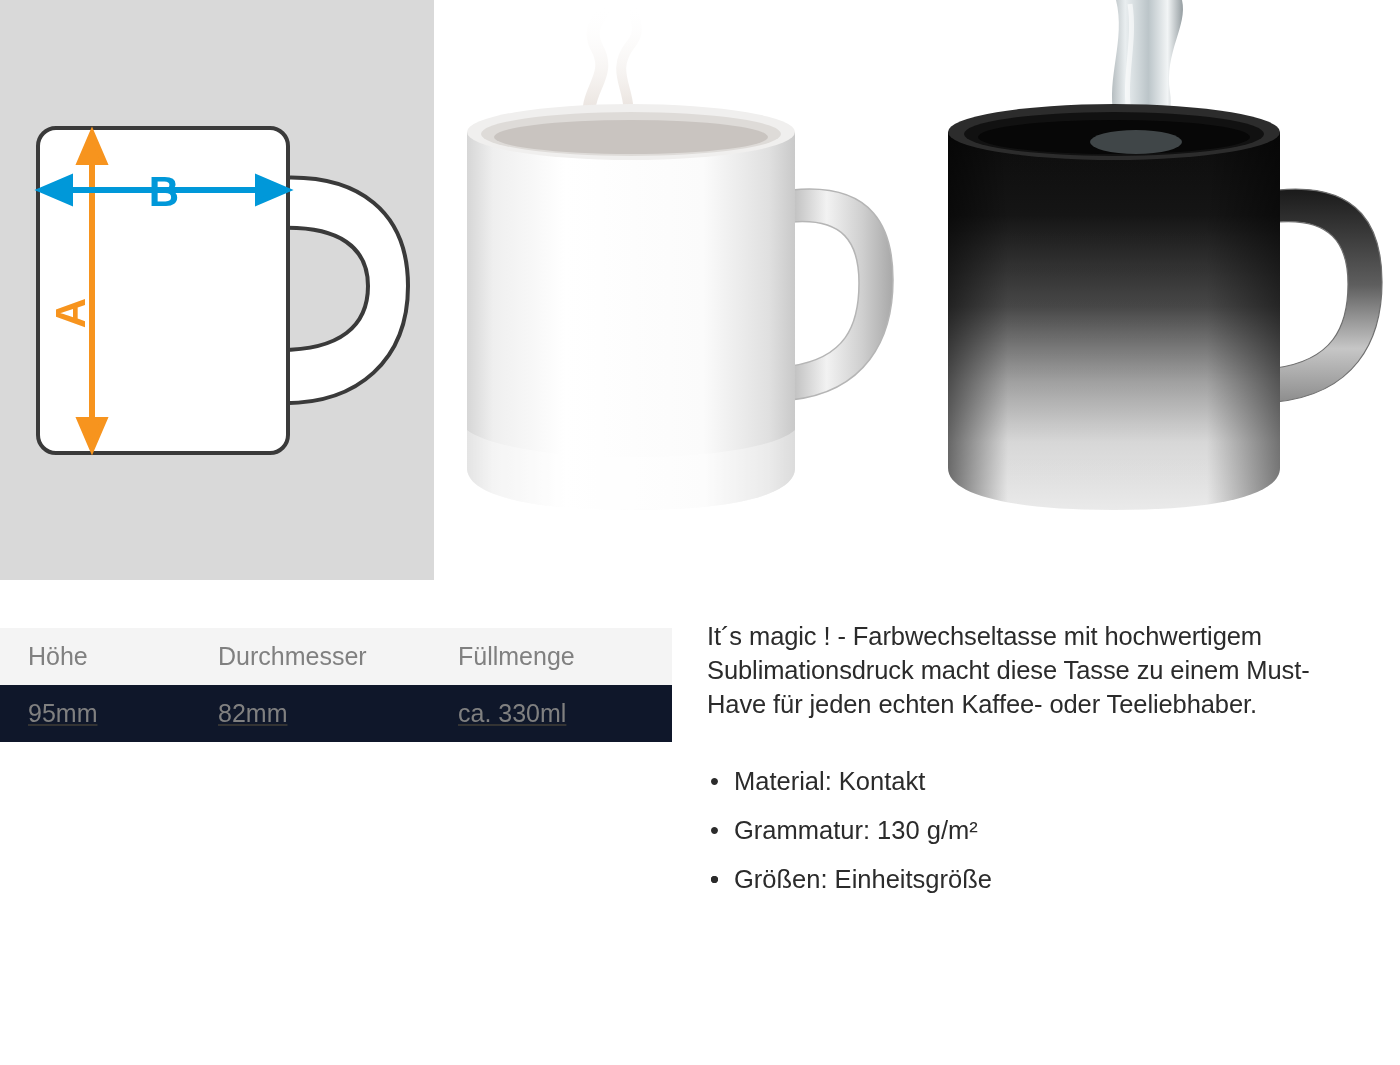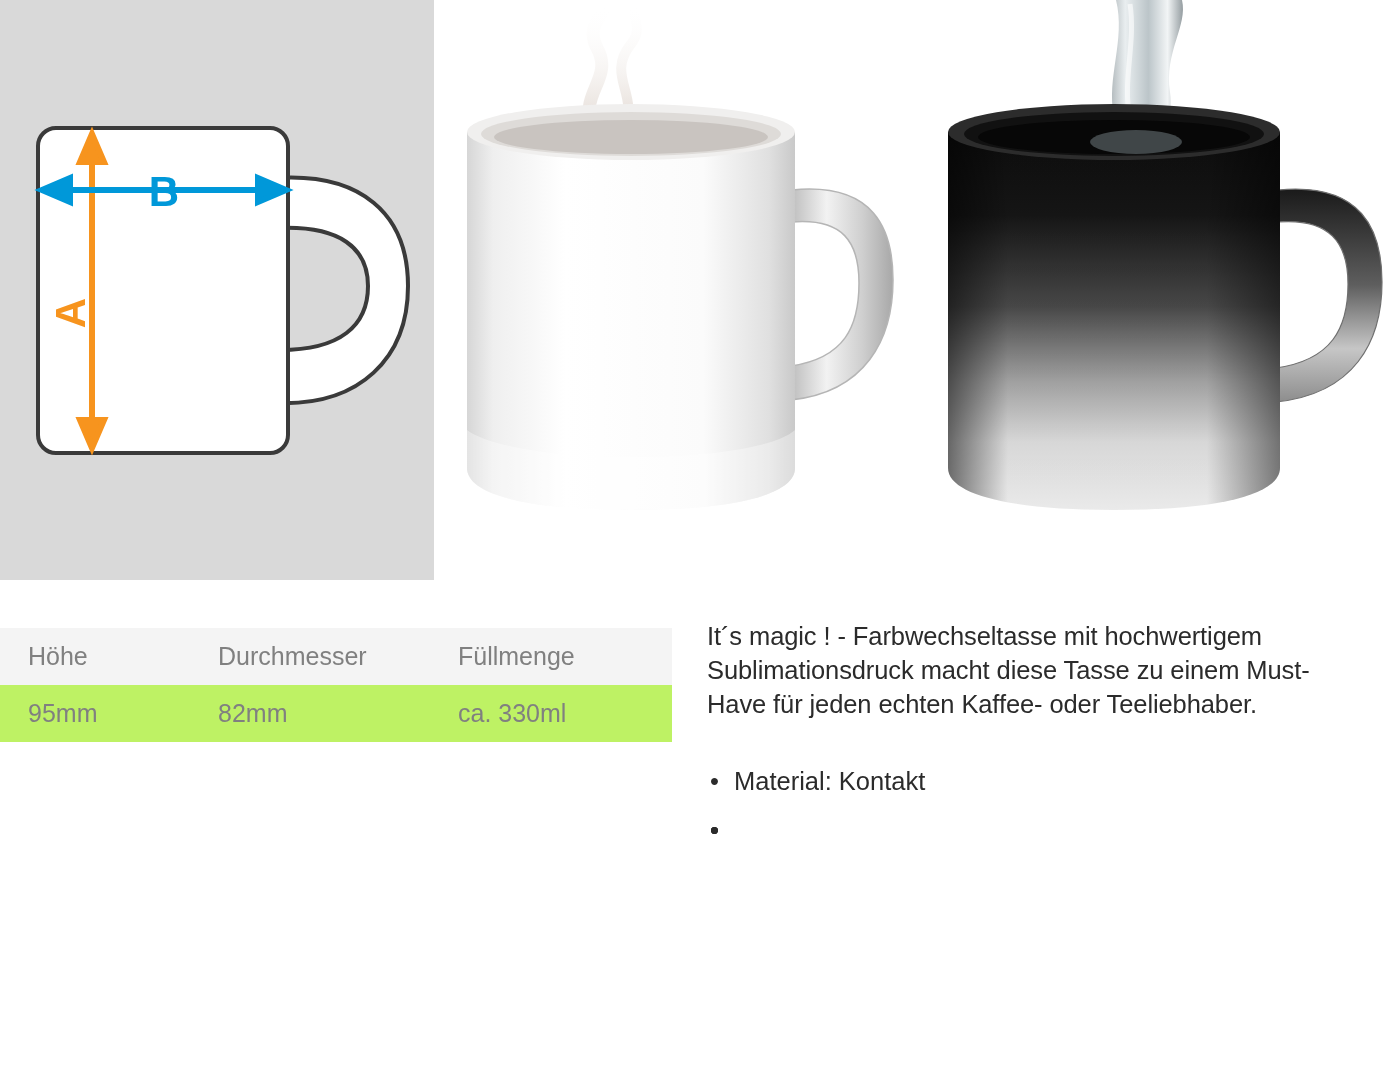--- a/index.html
+++ b/index.html
@@ -68,21 +68,21 @@
     border-collapse: collapse;
     font-size: 25px;
   }
   .spec-table th, .spec-table td {
     text-align: left;
     font-weight: normal;
     padding: 14px 0 14px 28px;
     color: #808080;
   }
   .spec-table thead tr { background: #f4f4f4; }
-  .spec-table tbody tr { background: #bef264; }
+  .spec-table tbody tr { background: #0f172a; text-decoration: underline; }
   .spec-table col.c1 { width: 190px; }
   .spec-table col.c2 { width: 240px; }
   .spec-table col.c3 { width: 242px; }
 
   
   .desc {
     position: absolute;
     left: 707px; top: 40px;
     width: 660px;
   }
@@ -268,25 +268,27 @@
   <div class="desc">
     <p class="intro">It´s magic ! - Farbwechseltasse mit  hochwertigem Sublimationsdruck macht diese Tasse zu einem Must-Have für jeden echten Kaffee- oder Teeliebhaber.</p>
 
     <ul class="feature-list">
       <li>
         <span class="bullet">•</span>
         <span>Material:  Kontakt</span>
       </li>
       <li>
         <span class="bullet">•</span>
-      </li>
-      <li>
-        <span class="bullet">•</span>
-      </li>
-      <li>
-        <span class="bullet">•</span>
-      </li>
-      <li>
-        <span class="bullet">•</span>
+        <span>Grammatur: 130 g/m²</span>
+      </li>
+      <li>
+        <span class="bullet">•</span>
+      </li>
+      <li>
+        <span class="bullet">•</span>
+      </li>
+      <li>
+        <span class="bullet">•</span>
+        <span>Größen:  Einheitsgröße</span>
       </li>
     </ul>
   </div>
 </div>
 
 </body></html>

